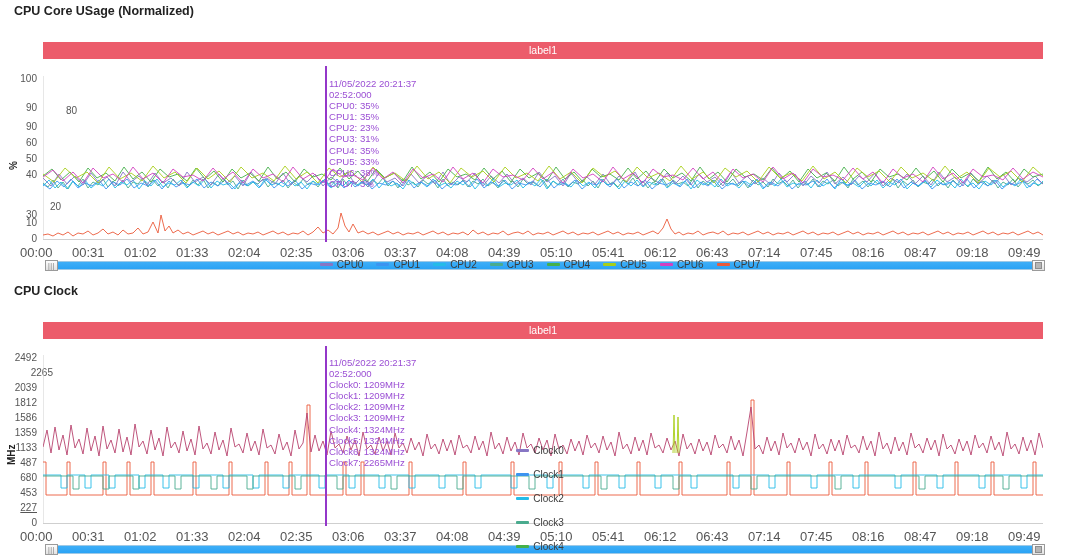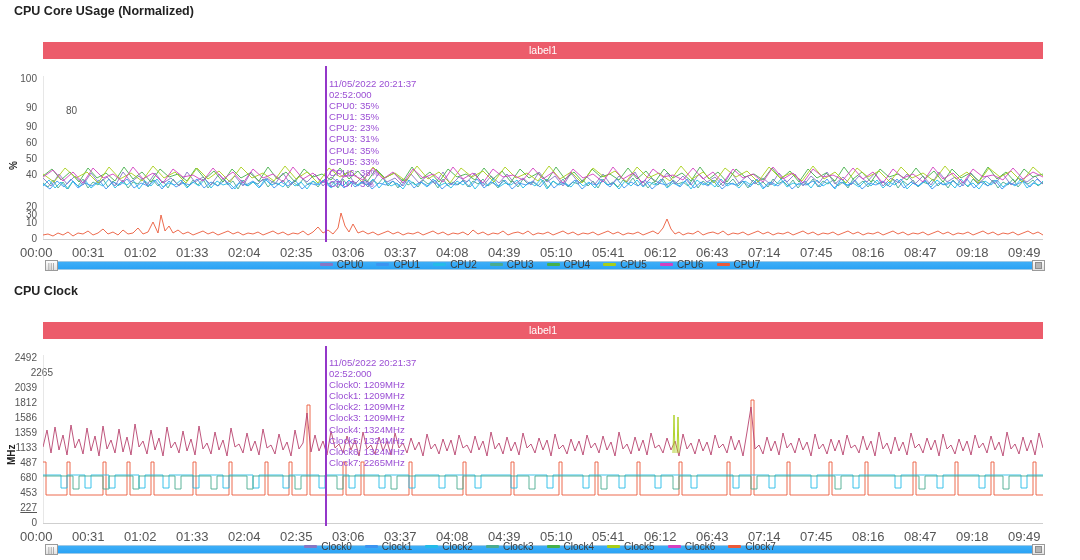--- a/index.html
+++ b/index.html
@@ -97,21 +97,21 @@
 
     <div style="position:absolute;left:0;top:0;">
       <div class="ytick" style="top:55px; left:0; width:37px;">100</div>
       <div class="ytick" style="top:71px; left:0; width:37px;margin-top:13px;">90</div>
       <div class="ytick" style="top:87px; left:0; width:37px;margin-left:40px;">80</div>
       <div class="ytick" style="top:103px;left:0; width:37px;">90</div>
       <div class="ytick" style="top:119px;left:0; width:37px;">60</div>
       <div class="ytick" style="top:135px;left:0; width:37px;">50</div>
       <div class="ytick" style="top:151px;left:0; width:37px;">40</div>
       <div class="ytick" style="top:167px;left:0; width:37px;margin-top:24px;">30</div>
-      <div class="ytick" style="top:183px;left:0; width:37px;">20</div>
+      <div class="ytick" style="top:183px;left:0; width:37px;padding-left:24px;">20</div>
       <div class="ytick" style="top:199px;left:0; width:37px;">10</div>
       <div class="ytick" style="top:215px;left:0; width:37px;">0</div>
     </div>
 
     <div class="plot-area" style="left:43px;top:58px;width:1000px;height:164px;">
       <svg width="1000" height="164" viewBox="0 0 1000 164">
 
         <line x1="0" y1="0" x2="0" y2="164" stroke="#cfcfcf" stroke-width="1"></line>
         <line x1="0" y1="163.5" x2="1000" y2="163.5" stroke="#cfcfcf" stroke-width="1"></line>
         <g fill="none" stroke-width="0.9" stroke-linejoin="round">
@@ -306,21 +306,21 @@
       <div class="slider-track"></div>
       <div class="slider-handle" style="left:0;">
         <span class="grip">|||</span>
       </div>
       <div class="slider-handle" style="left:987px;">
         <span class="grip-sq"></span>
       </div>
     </div>
   </div>
 
-  <div class="legend" style="top:258px;height:16px;">
+  <div class="legend" style="top:246px;height:16px;flex-direction:column;">
     <div class="legend-item">
       <span class="legend-swatch" style="background:#8776c4;"></span>
       <span class="legend-text">Clock0</span>
     </div>
     <div class="legend-item">
       <span class="legend-swatch" style="background:#3c94f0;"></span>
       <span class="legend-text">Clock1</span>
     </div>
     <div class="legend-item">
       <span class="legend-swatch" style="background:#24bbe8;"></span>

